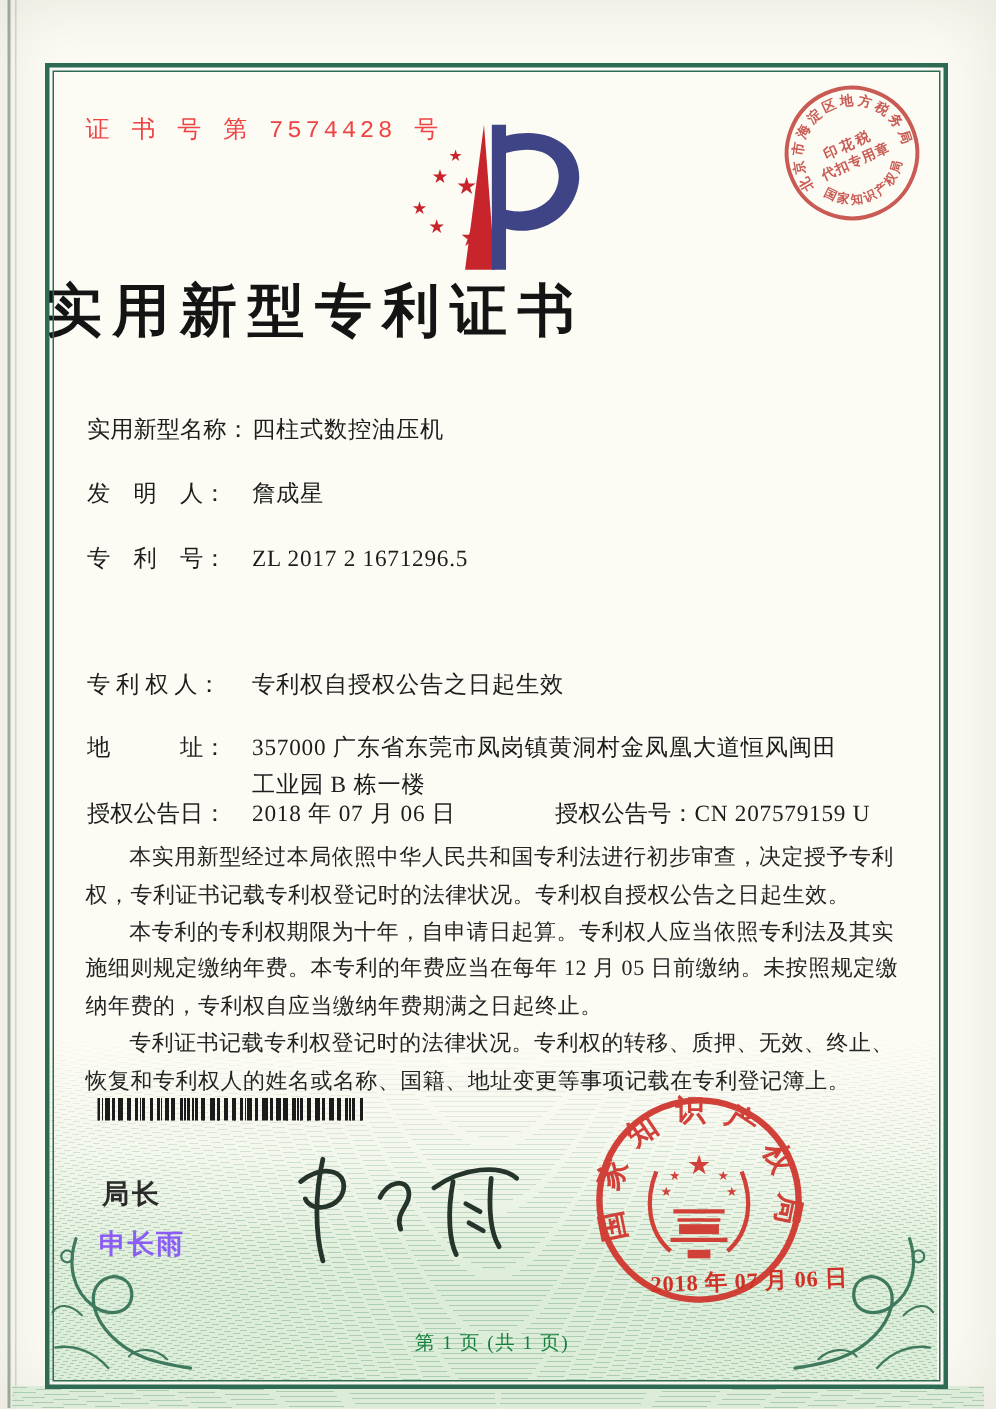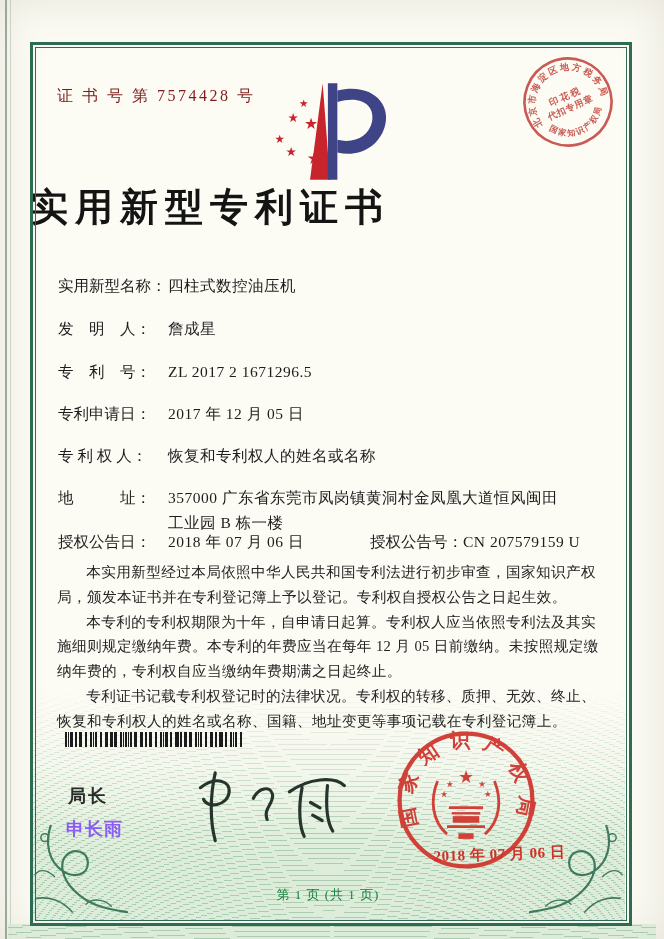--- a/index.html
+++ b/index.html
@@ -16,21 +16,21 @@
   .guilloche{position:absolute;left:33px;top:688px;width:592px;height:232px;z-index:1;
     background-image:
       repeating-radial-gradient(140% 100% at 50% 180%, rgba(96,156,116,.40) 0 1px, rgba(96,156,116,0) 1px 6px),
       linear-gradient(to bottom, rgba(224,240,222,0) 0%, rgba(217,235,214,.92) 75%);
     -webkit-mask-image:linear-gradient(to bottom, transparent 0, rgba(0,0,0,.5) 28%, #000 62%);
             mask-image:linear-gradient(to bottom, transparent 0, rgba(0,0,0,.5) 28%, #000 62%);}
   .guilloche-strip{position:absolute;left:8px;top:924px;width:648px;height:15px;z-index:0;
     background-image:
       repeating-radial-gradient(400% 300% at 50% 600%, rgba(96,156,116,.4) 0 1px, rgba(96,156,116,0) 1px 6px),
       linear-gradient(to bottom, rgba(217,235,214,.85), rgba(217,235,214,.85));}
-  .cert-no{position:absolute;left:57px;top:86px;font-size:16px;letter-spacing:2.5px;color:#7f1d1d;z-index:2;}
+  .cert-no{position:absolute;left:57px;top:76px;font-size:16px;letter-spacing:2.5px;color:#ef4444;z-index:2;font-family:Liberation Mono, monospace;}
   .logo{position:absolute;left:258px;top:80px;width:165px;height:105px;z-index:2;}
   .tax-stamp{position:absolute;left:520px;top:54px;width:96px;height:96px;
              transform:rotate(-24deg);opacity:.88;z-index:4;}
   .title{position:absolute;left:30px;top:182px;width:596px;text-align:left;
          font-size:38px;font-weight:bold;letter-spacing:7px;color:#141414;z-index:2;}
   .row{position:absolute;left:58px;font-size:15.5px;color:#1d1d1d;z-index:2;white-space:nowrap;}
   .row .lbl{display:inline-block;min-width:110px;}
   .row .val{letter-spacing:.5px;}
   .addr2{display:block;margin-left:110px;margin-top:4px;}
   .grant2{position:absolute;left:312px;top:0;white-space:nowrap;}
@@ -107,37 +107,34 @@
 
   <div class="row" style="top:276px;">
     <span class="lbl">实用新型名称：</span><span class="val">四柱式数控油压机</span>
   </div>
   <div class="row" style="top:319px;">
     <span class="lbl">发　明　人：</span><span class="val">詹成星</span>
   </div>
   <div class="row" style="top:362px;">
     <span class="lbl">专　利　号：</span><span class="val">ZL 2017 2 1671296.5</span>
   </div>
-  <div class="row" style="top:404px;">
-    <span class="lbl">专利申请日：</span><span class="val">2017 年 12 月 05 日</span>
-  </div>
   <div class="row" style="top:446px;">
-    <span class="lbl">专 利 权 人：</span><span class="val">恢复和专利权人的姓名或名称</span>
+    <span class="lbl">专 利 权 人：</span><span class="val">专利权自授权公告之日起生效</span>
   </div>
   <div class="row" style="top:488px;">
     <span class="lbl">地　　　址：</span><span class="val">357000 广东省东莞市凤岗镇黄洞村金凤凰大道恒风闽田</span>
     <span class="addr2 val">工业园 B 栋一楼</span>
   </div>
   <div class="row" style="top:532px;">
     <span class="lbl">授权公告日：</span><span class="val">2018 年 07 月 06 日</span>
     <span class="grant2"><span>授权公告号：</span><span class="val">CN 207579159 U</span></span>
   </div>
 
   <div class="body-text">
-    <p>本实用新型经过本局依照中华人民共和国专利法进行初步审查，国家知识产权局，颁发本证书并在专利登记簿上予以登记。专利权自授权公告之日起生效。</p>
+    <p>本实用新型经过本局依照中华人民共和国专利法进行初步审查，决定授予专利权，专利证书记载专利权登记时的法律状况。专利权自授权公告之日起生效。</p>
     <p>本专利的专利权期限为十年，自申请日起算。专利权人应当依照专利法及其实施细则规定缴纳年费。本专利的年费应当在每年 12 月 05 日前缴纳。未按照规定缴纳年费的，专利权自应当缴纳年费期满之日起终止。</p>
     <p>专利证书记载专利权登记时的法律状况。专利权的转移、质押、无效、终止、恢复和专利权人的姓名或名称、国籍、地址变更等事项记载在专利登记簿上。</p>
   </div>
 
   <div class="barcode"></div>
 
   <div class="sig-title">局长</div>
   <div class="sig-name">申长雨</div>
 
   <svg class="signature" viewBox="0 0 170 80">

